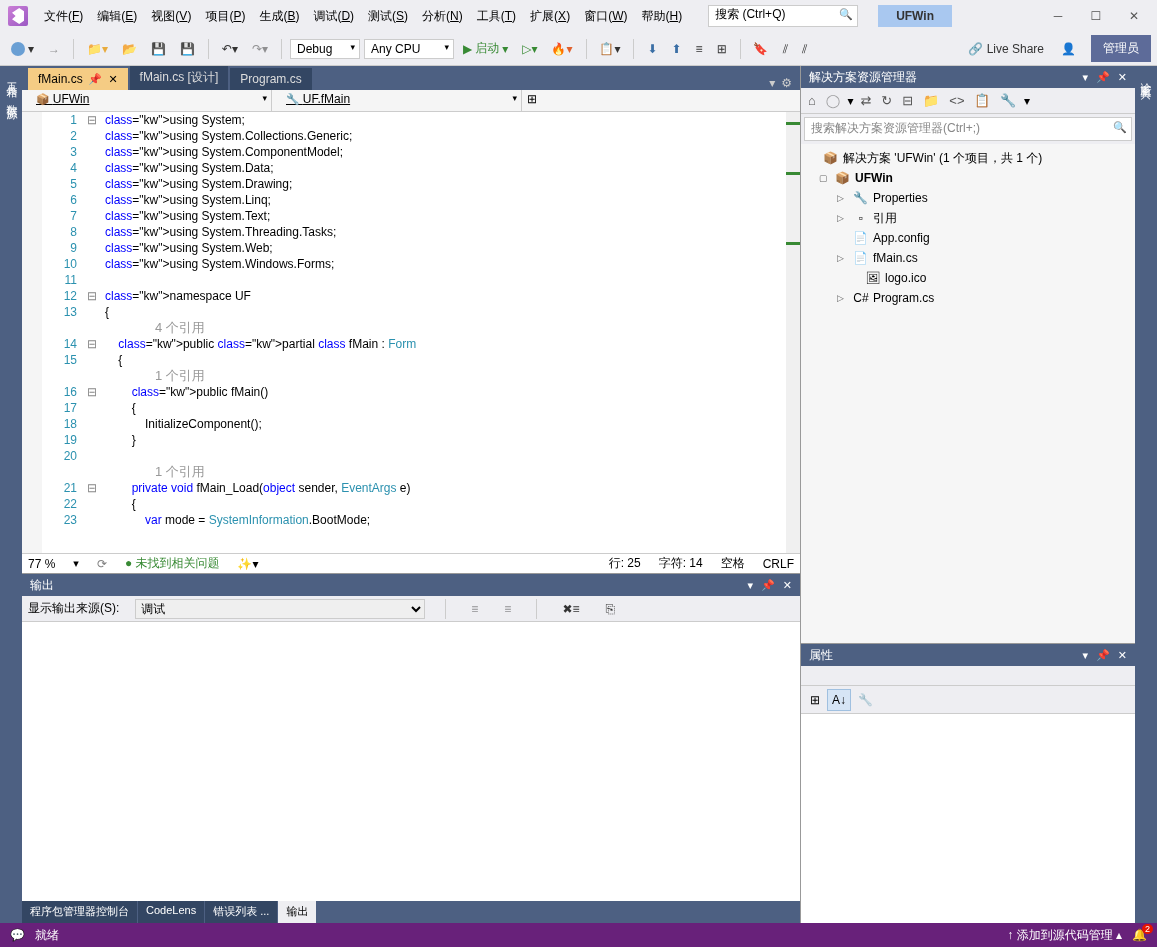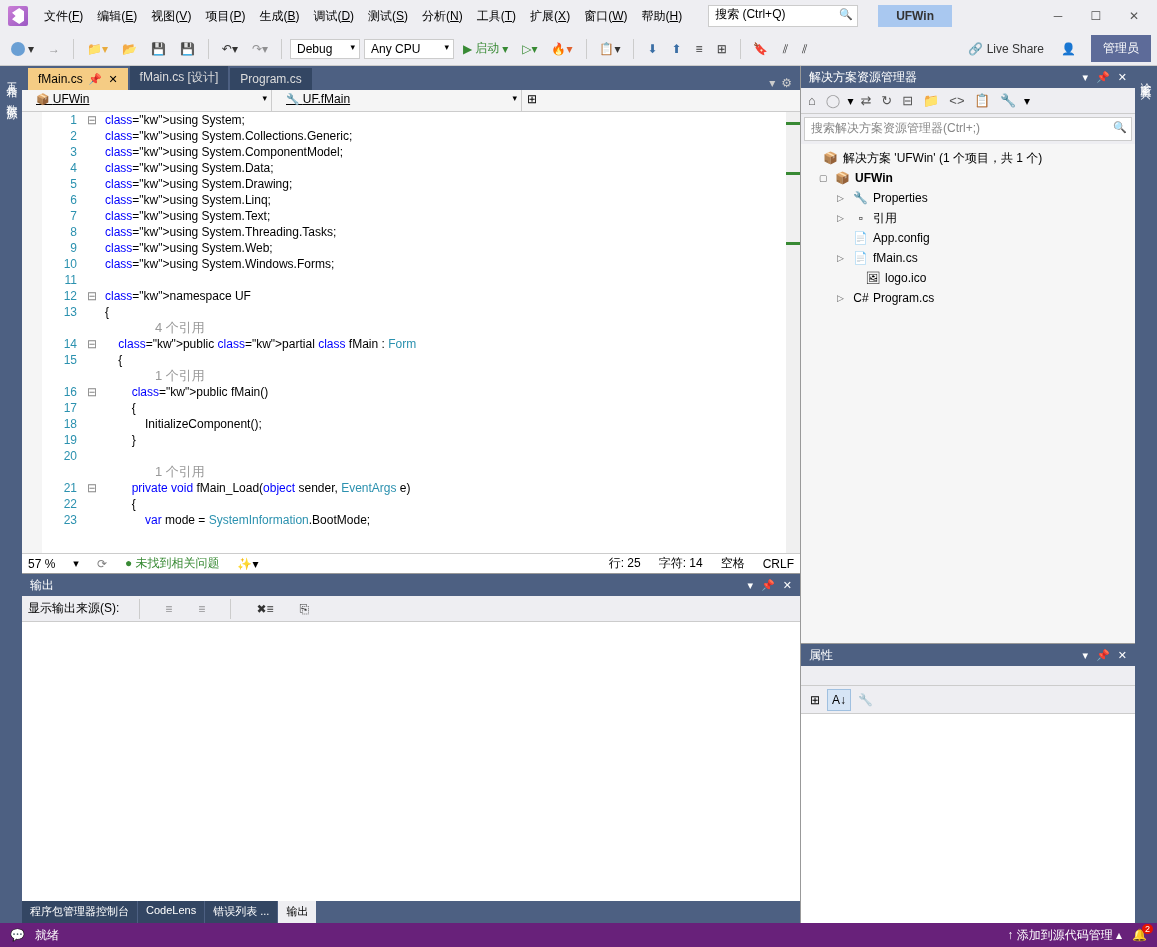--- a/index.html
+++ b/index.html
@@ -232,41 +232,42 @@
           <div class="code-line"></div>
         </div>
       <div class="code-col" id="codecol"><div class="code-line"><span <span="" class="kw">class</span>="kw"&gt;using System;</div><div class="code-line"><span <span="" class="kw">class</span>="kw"&gt;using System.Collections.Generic;</div><div class="code-line"><span <span="" class="kw">class</span>="kw"&gt;using System.ComponentModel;</div><div class="code-line"><span <span="" class="kw">class</span>="kw"&gt;using System.Data;</div><div class="code-line"><span <span="" class="kw">class</span>="kw"&gt;using System.Drawing;</div><div class="code-line"><span <span="" class="kw">class</span>="kw"&gt;using System.Linq;</div><div class="code-line"><span <span="" class="kw">class</span>="kw"&gt;using System.Text;</div><div class="code-line"><span <span="" class="kw">class</span>="kw"&gt;using System.Threading.Tasks;</div><div class="code-line"><span <span="" class="kw">class</span>="kw"&gt;using System.Web;</div><div class="code-line"><span <span="" class="kw">class</span>="kw"&gt;using System.Windows.Forms;</div><div class="code-line"></div><div class="code-line"><span <span="" class="kw">class</span>="kw"&gt;namespace UF</div><div class="code-line">{</div><div class="code-line ref-hint">4 个引用</div><div class="code-line">    <span <span="" class="kw">class</span>="kw"&gt;public <span <span="" class="kw">class</span>="kw"&gt;partial <span class="kw">class</span> fMain : <span class="type">Form</span></div><div class="code-line">    {</div><div class="code-line ref-hint">1 个引用</div><div class="code-line">        <span <span="" class="kw">class</span>="kw"&gt;public fMain()</div><div class="code-line">        {</div><div class="code-line">            InitializeComponent();</div><div class="code-line">        }</div><div class="code-line"></div><div class="code-line ref-hint">1 个引用</div><div class="code-line">        <span class="kw">private</span> <span class="kw">void</span> fMain_Load(<span class="kw">object</span> sender, <span class="type">EventArgs</span> e)</div><div class="code-line">        {</div><div class="code-line">            <span class="kw">var</span> mode = <span class="type">SystemInformation</span>.BootMode;</div></div>
       <div class="scrollmark">
         <div class="mark" style="top:10px"></div>
           <div class="mark" style="top:60px"></div>
           <div class="mark" style="top:130px"></div>
       </div>
     </div>
     <div class="editor-status">
-      <span>57 %</span>▾
+      <span>77 %</span>▾
       <span style="opacity:.5">⟳</span>
       <span class="ok">● <span>未找到相关问题</span></span>
       <span>✨▾</span>
       <div class="spc"></div>
       <span>行: 25</span>
       <span>字符: 14</span>
       <span>空格</span>
       <span>CRLF</span>
     </div>
 
     <div class="output-panel">
       <div class="panel-title">
         <span>输出</span>
         <div class="spc"></div>
         <span class="pin">▾</span>
         <span class="pin">📌</span>
         <span class="pin">✕</span>
       </div>
       <div class="output-toolbar">
         <span>显示输出来源(S):</span>
+        <select><option>调试</option></select>
         <span class="tb-sep"></span>
         <span class="tb-btn" style="opacity:.5">≡</span>
         <span class="tb-btn" style="opacity:.5">≡</span>
         <span class="tb-sep"></span>
         <span class="tb-btn">✖≡</span>
         <span class="tb-btn">⎘</span>
       </div>
       <div class="output-body"></div>
       <div class="output-bottom-tabs" id="bottom-tabs">
           <div class="bot-tab">程序包管理器控制台</div>

